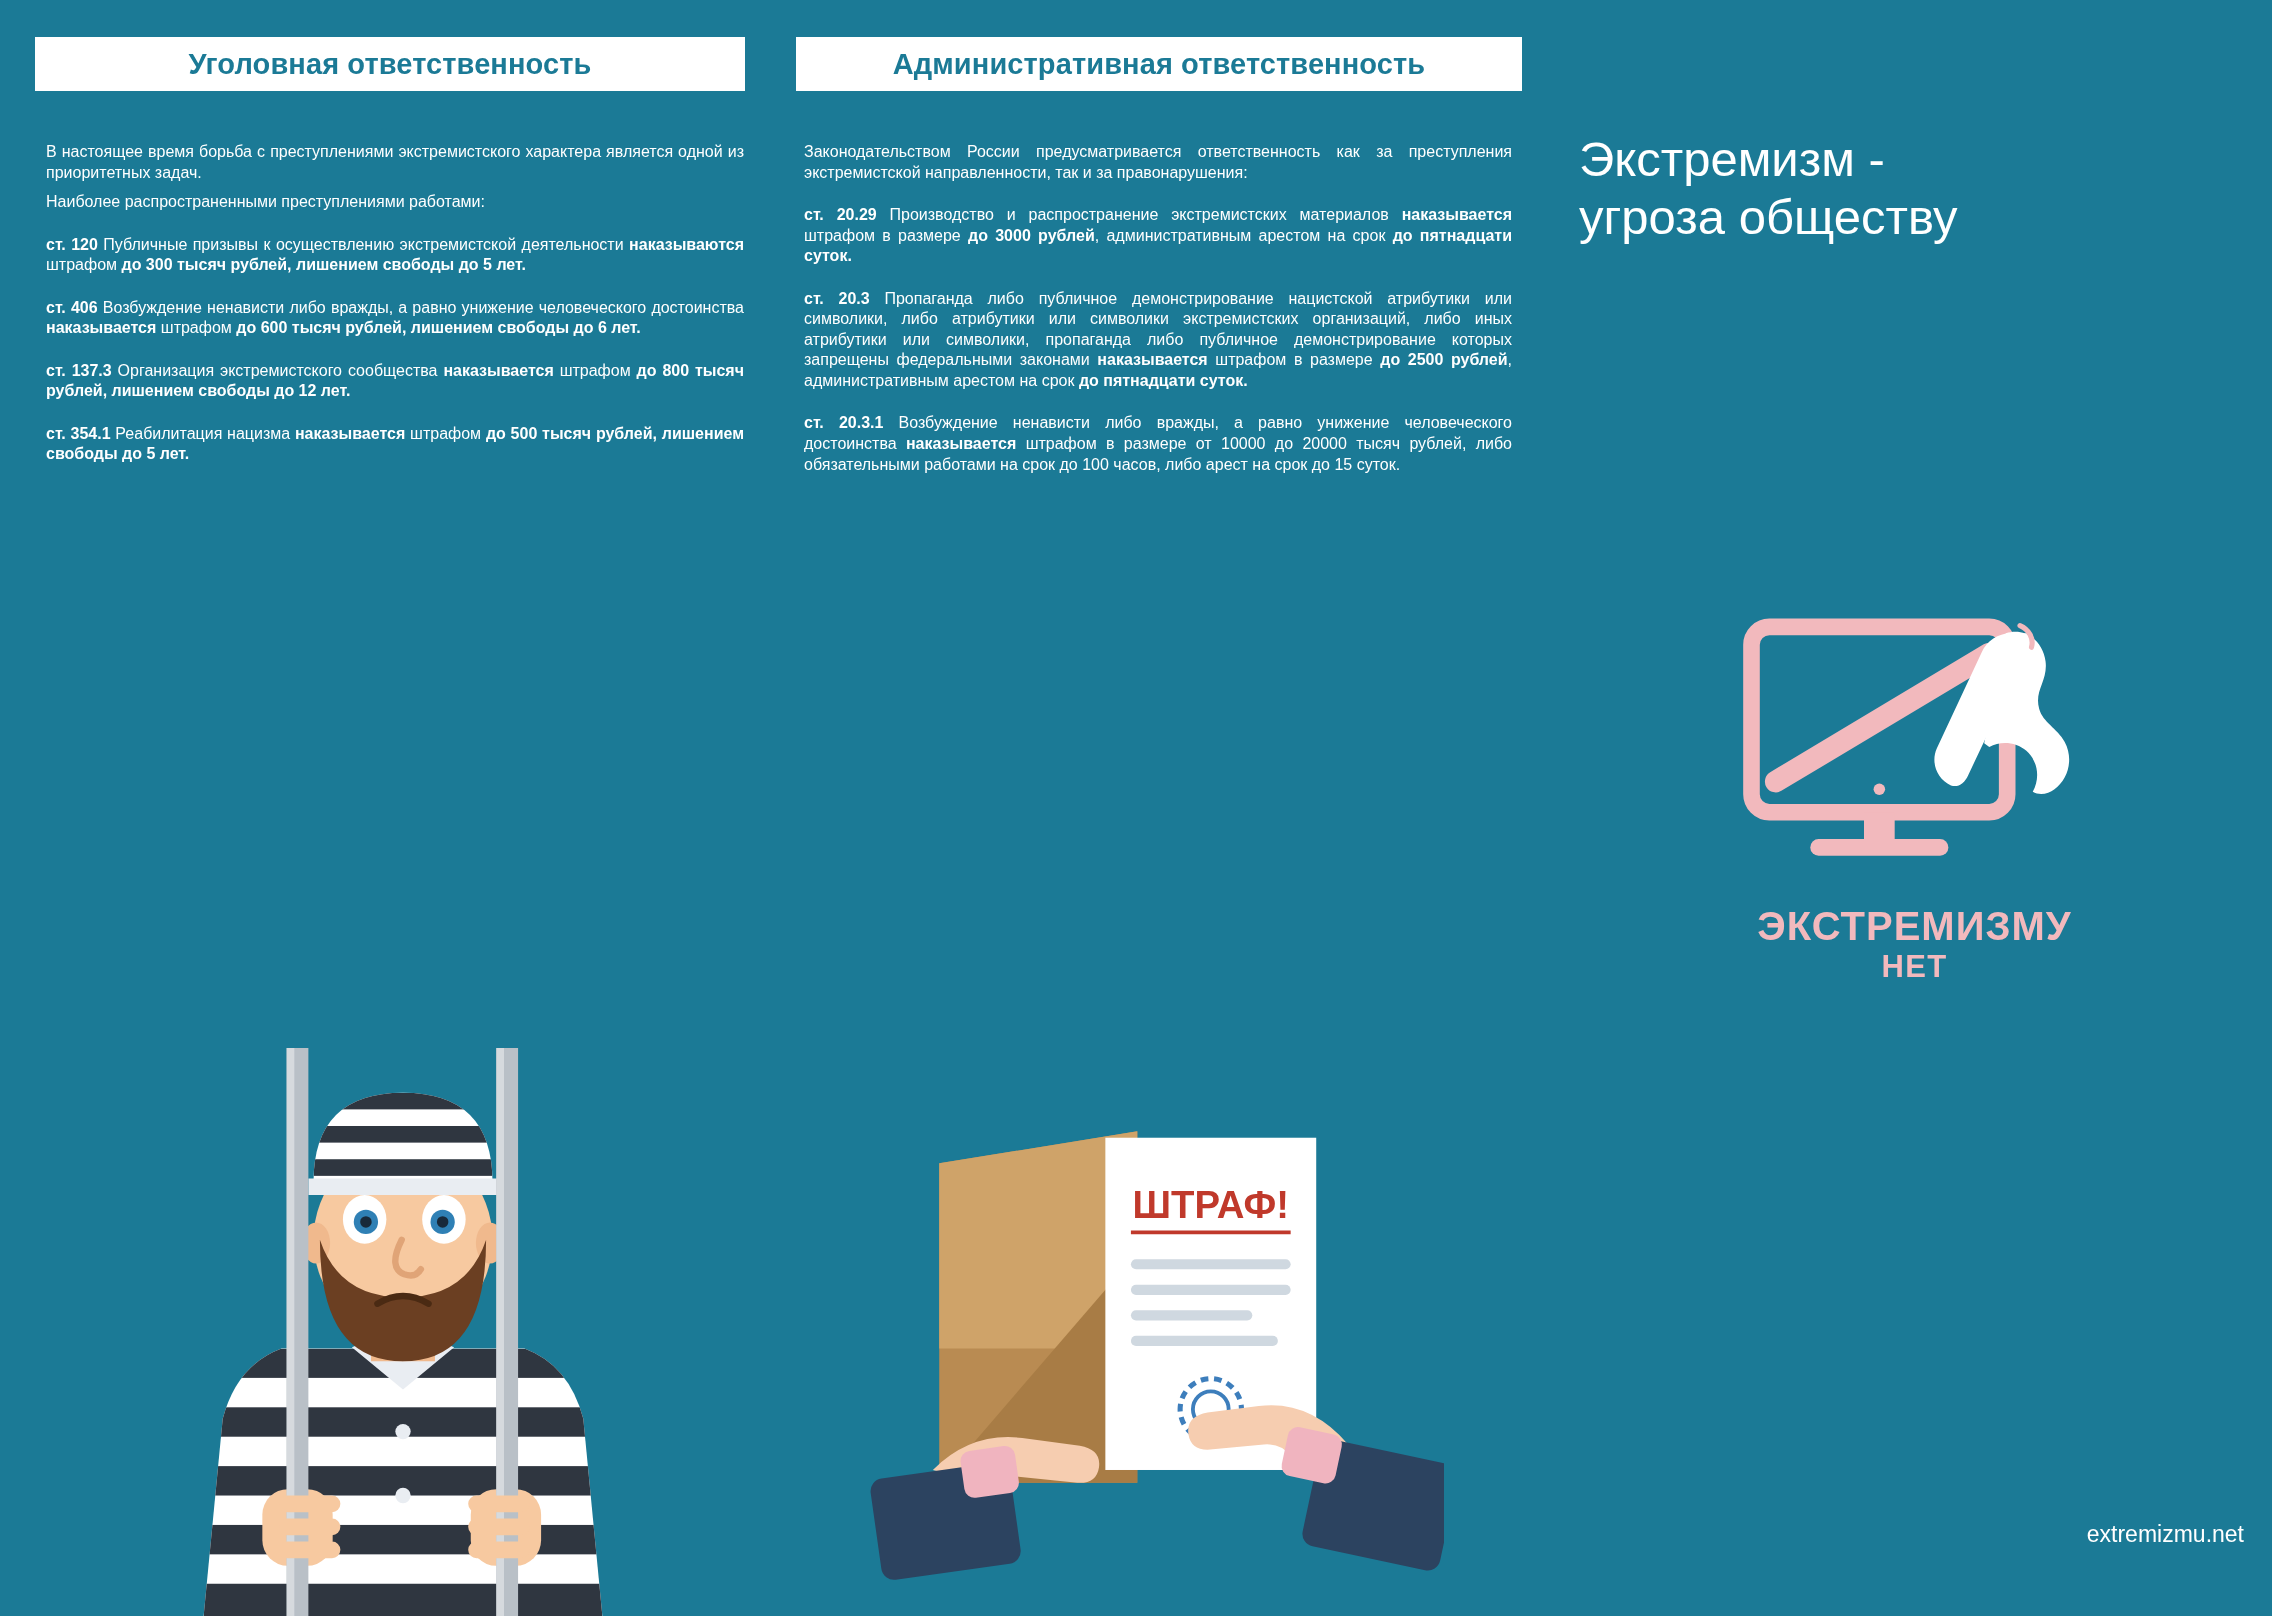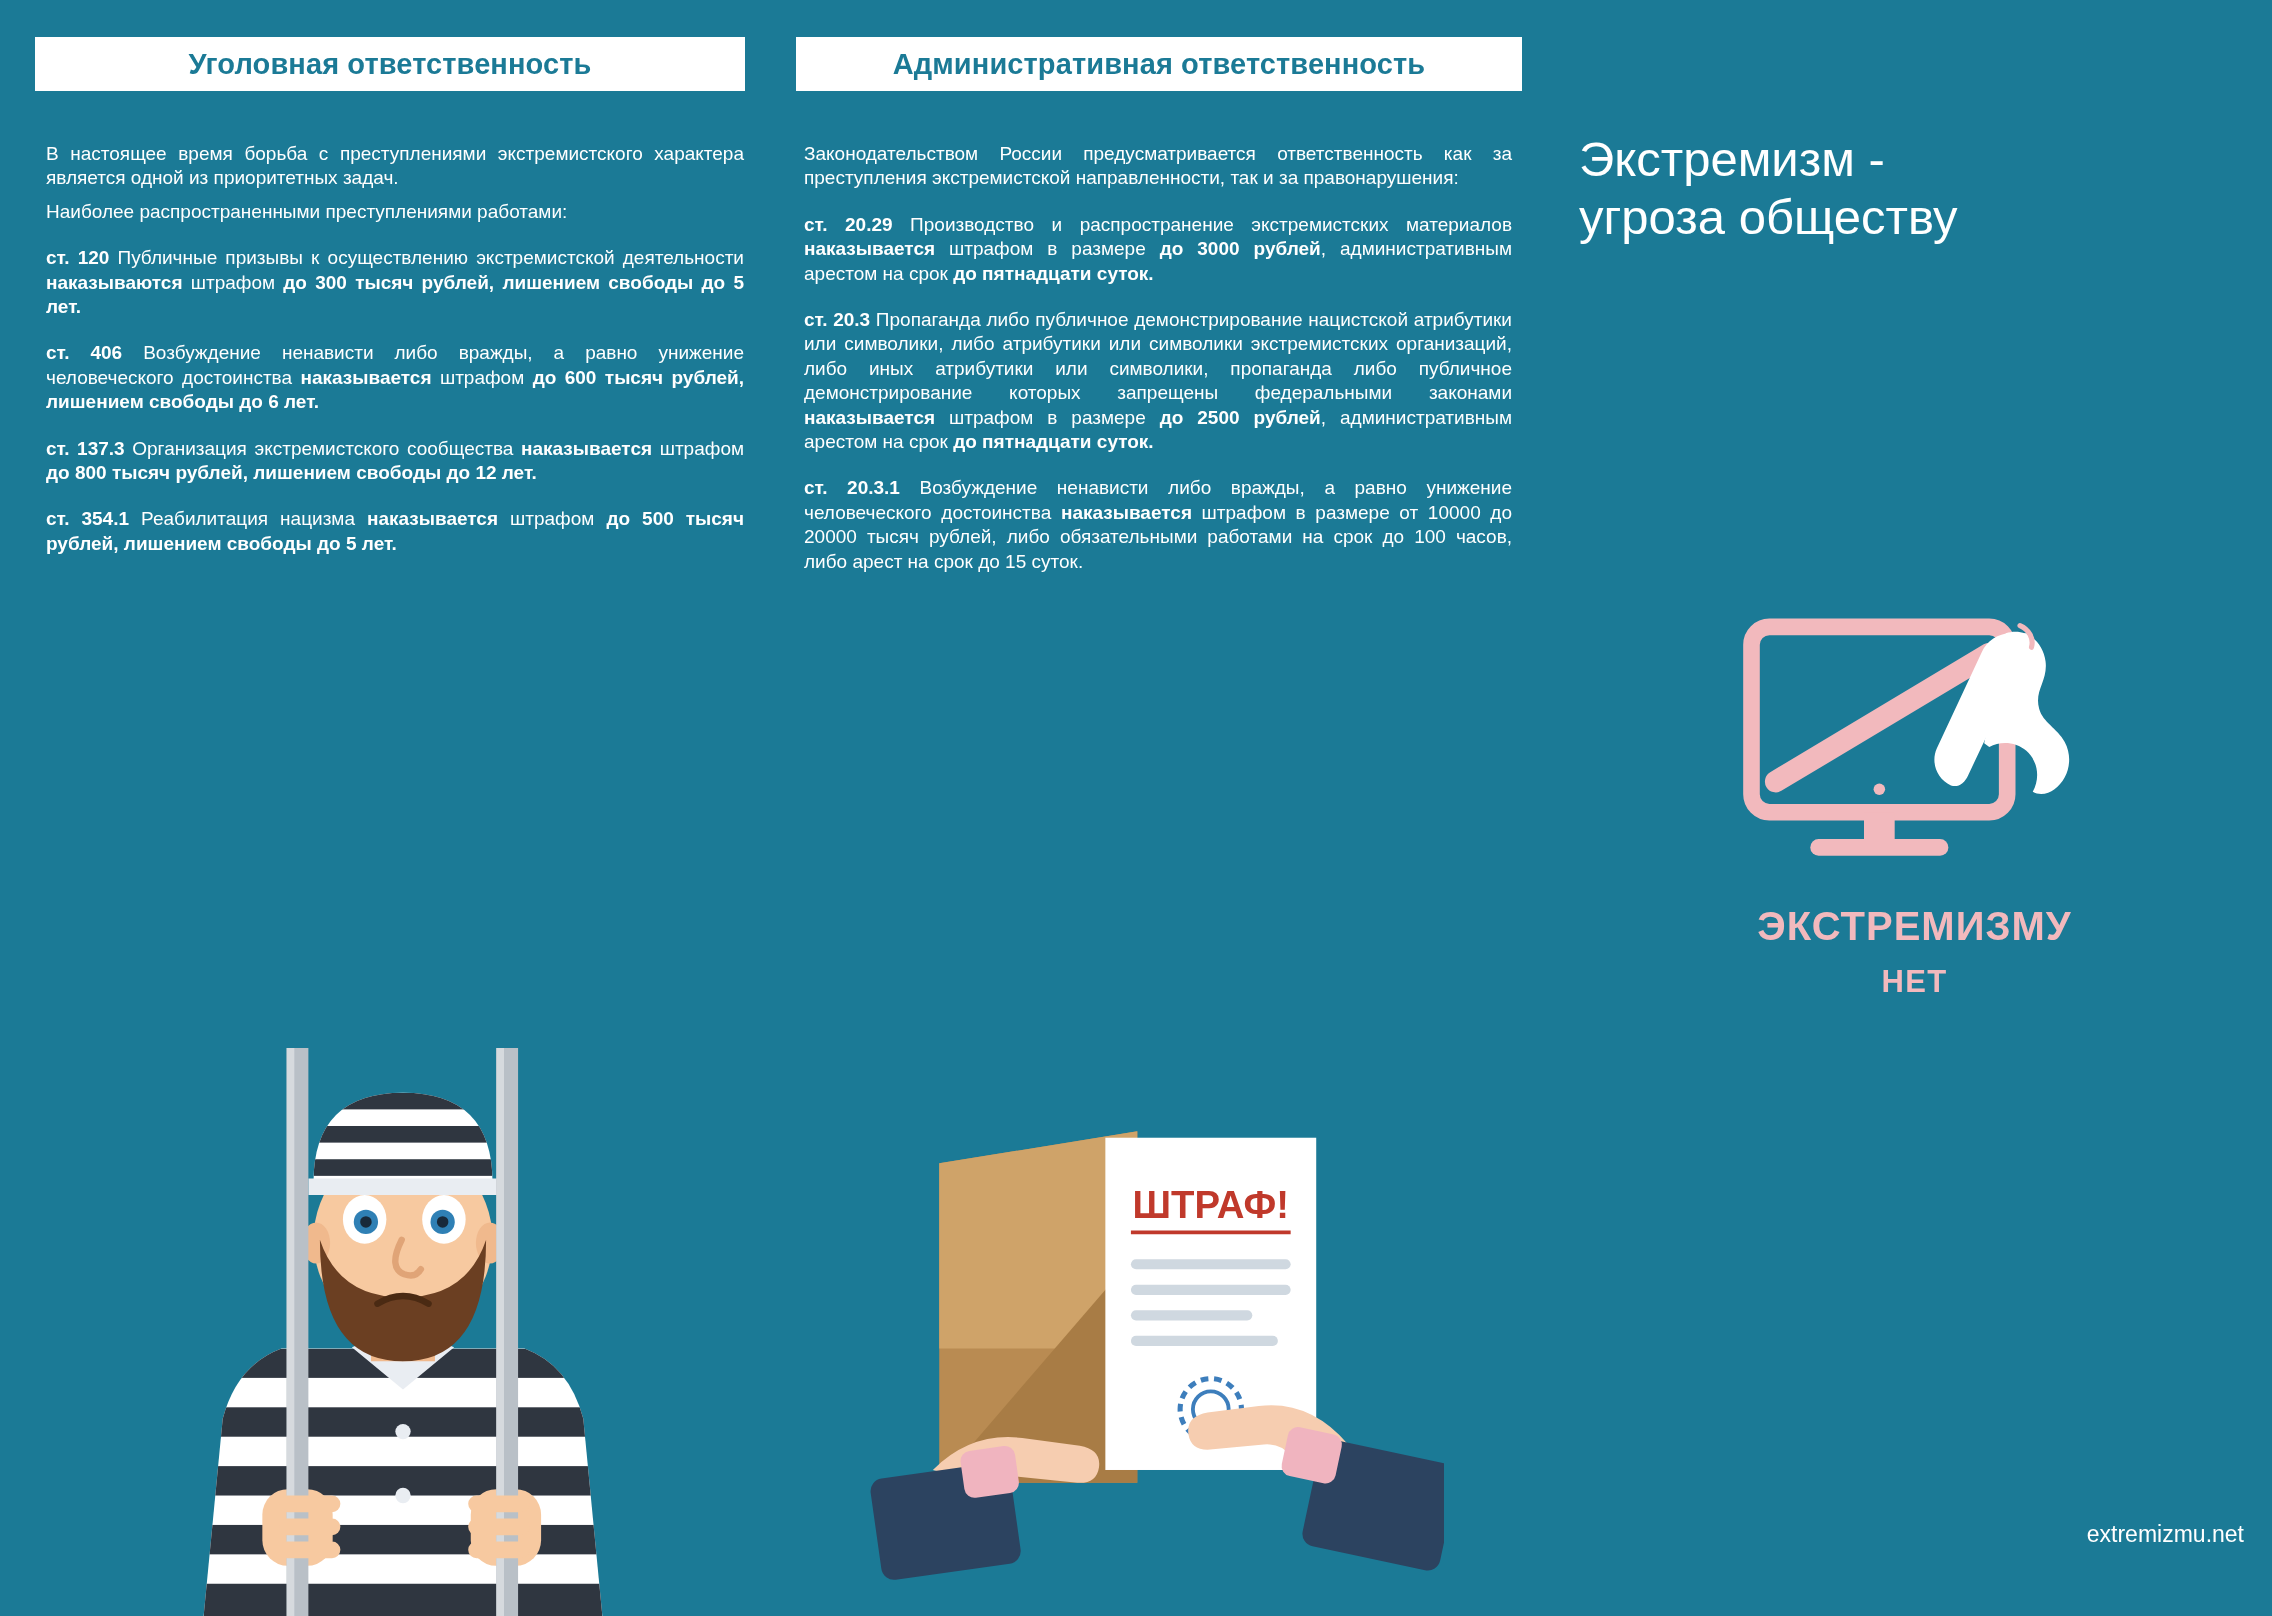--- a/index.html
+++ b/index.html
@@ -43,21 +43,21 @@
   #header-administrative {
     left: 796px;
     top: 37px;
     width: 726px;
     height: 54px;
   }
 
   
   .column {
     position: absolute;
-    font-size: 19px;
+    font-size: 16px;
     line-height: 1.285;
     color: #ffffff;
   }
   #column-criminal {
     left: 46px;
     top: 142px;
     width: 698px;
   }
   #column-administrative {
     left: 804px;
@@ -114,21 +114,21 @@
     color: #f2b9bd;
     font-weight: bold;
     line-height: 1.08;
     font-size: 40px;
     letter-spacing: 1px;
   }
   #logo-text .line2 {
     display: block;
     font-size: 31px;
     letter-spacing: 1.3px;
-    margin-top: 17px;
+    margin-top: 2px;
   }
 
   #site-url {
     position: absolute;
     left: 1579px;
     top: 1521px;
     width: 665px;
     text-align: right;
     font-size: 23px;
     color: #ffffff;

